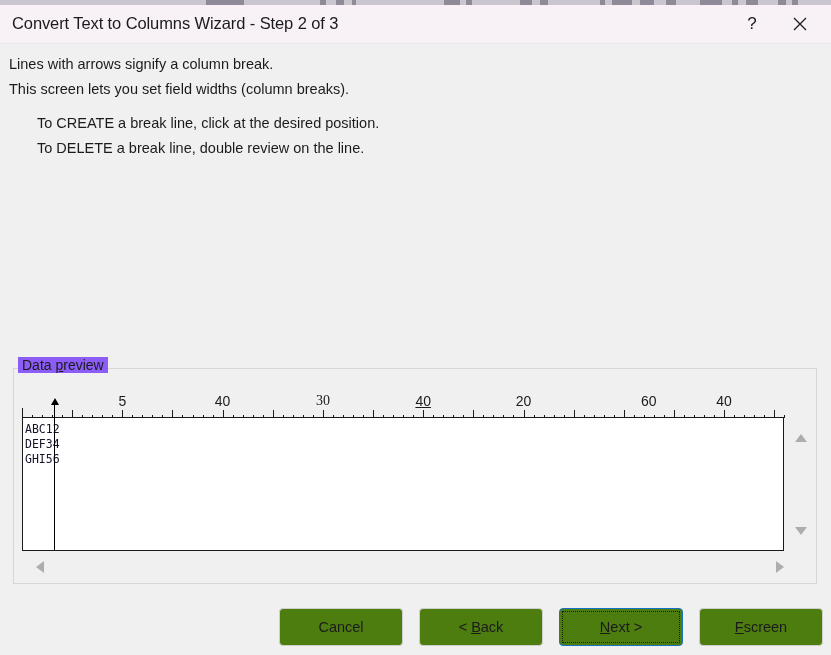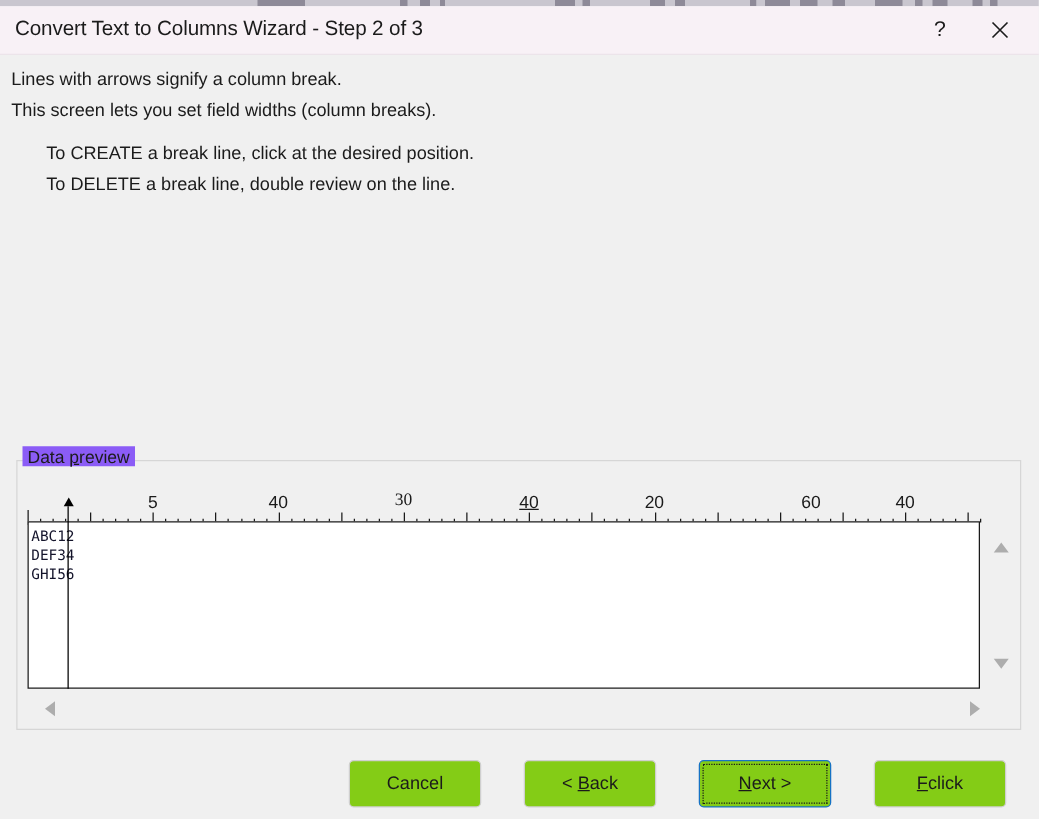--- a/index.html
+++ b/index.html
@@ -213,22 +213,22 @@
 
   
   #footer {
     position: absolute;
     left: 0; top: 606px;
     width: 831px; height: 42px;
   }
   .dlg-button {
     position: absolute;
     top: 2px;
-    width: 106px; height: 38px;
-    background: #84cc16;
+    width: 124px; height: 38px;
+    background: #4d7c0f;
     border: 1px solid #cfcfcf;
     border-radius: 4px;
     box-sizing: border-box;
     display: flex;
     align-items: center;
     justify-content: center;
     font-size: 14.5px;
     color: #1b1b1b;
     cursor: default;
     user-select: none;
@@ -410,15 +410,15 @@
     <span>Cancel</span>
   </div>
   <div class="dlg-button" id="btn-back">
     <span><span>&lt; </span><span class="accel">B</span><span>ack</span></span>
   </div>
   <div class="dlg-button" id="btn-next">
     <span><span class="accel">N</span><span>ext &gt;</span></span>
     <span class="focus-ring"></span>
   </div>
   <div class="dlg-button" id="btn-finish">
-    <span><span class="accel">F</span><span>click</span></span>
+    <span><span class="accel">F</span><span>screen</span></span>
   </div>
 </div>
 
 </body></html>

